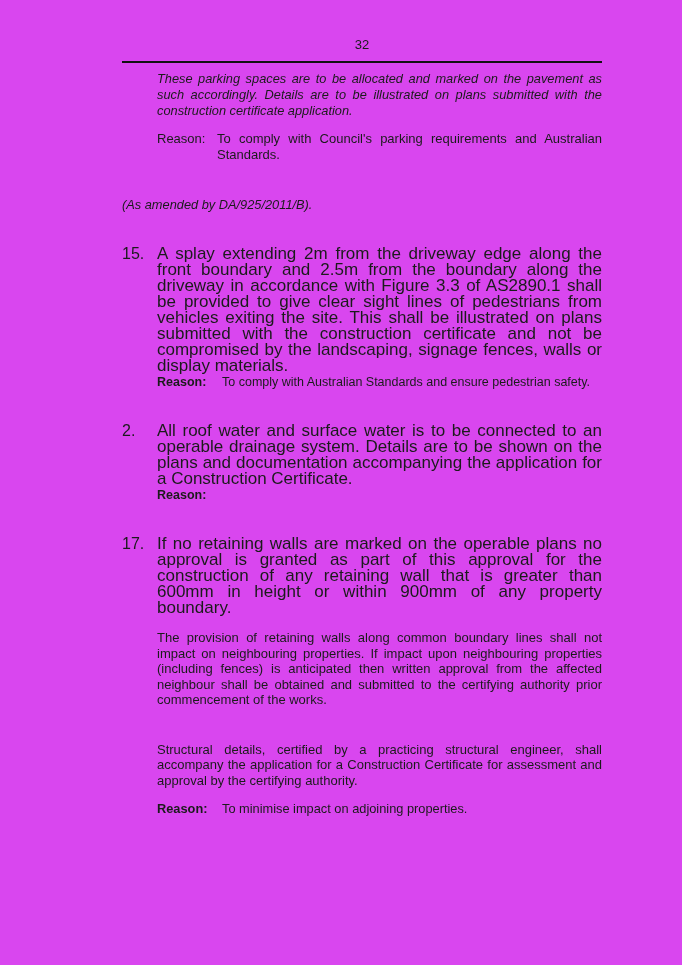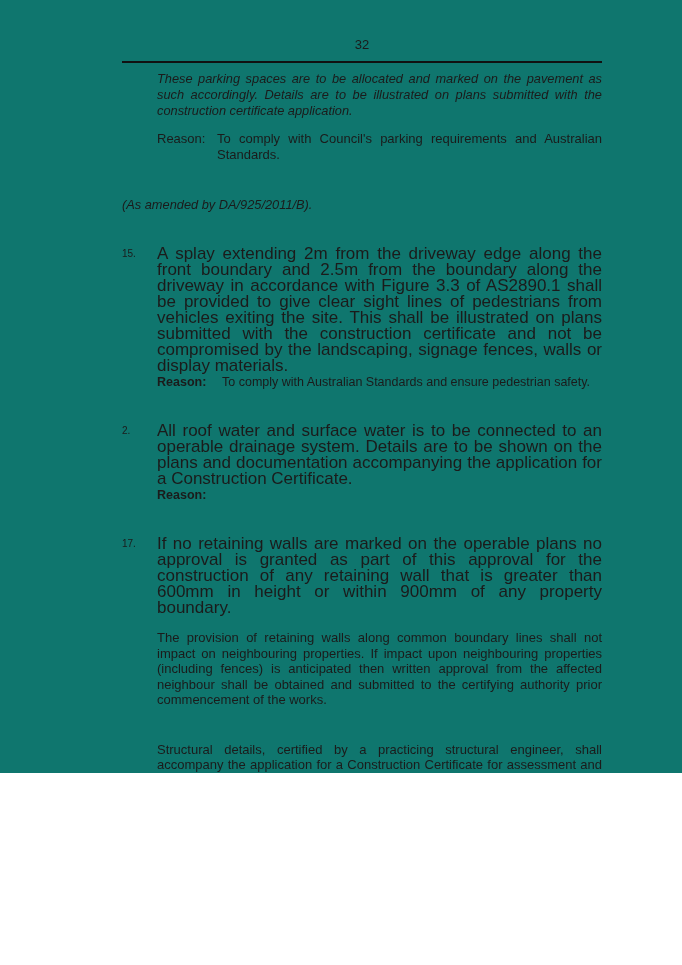--- a/index.html
+++ b/index.html
@@ -3,22 +3,22 @@
 <meta charset="utf-8">
 <style>
   html, body {
     margin: 0;
     padding: 0;
     background: #ffffff;
   }
   .sheet {
     position: relative;
     width: 682px;
-    height: 773px;
-    background: #0f766e;
+    height: 965px;
+    background: #d946ef;
     color: #1b1b1b;
     font-family: "Liberation Sans", "DejaVu Sans", sans-serif;
     overflow: hidden;
     box-sizing: border-box;
   }
   .col {
     position: relative;
     margin-left: 122px;
     width: 480px;
     box-sizing: border-box;
@@ -75,21 +75,21 @@
     font-style: italic;
     font-size: 12.8px;
     line-height: 16px;
   }
   .cond {
     display: flex;
     margin-top: 33px;
   }
   .cond .num {
     flex: 0 0 35px;
-    font-size: 10px;
+    font-size: 16px;
     line-height: 16px;
   }
   .cond .cond-body {
     flex: 1 1 auto;
     width: 445px;
   }
   .cond-reason {
     font-size: 12.5px;
     line-height: 16px;
   }

